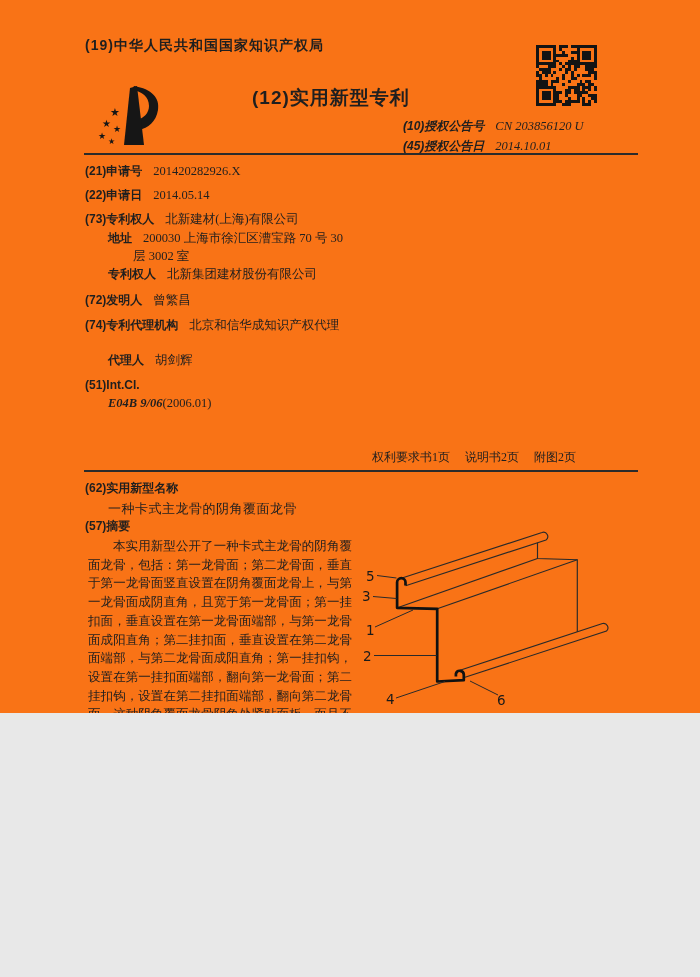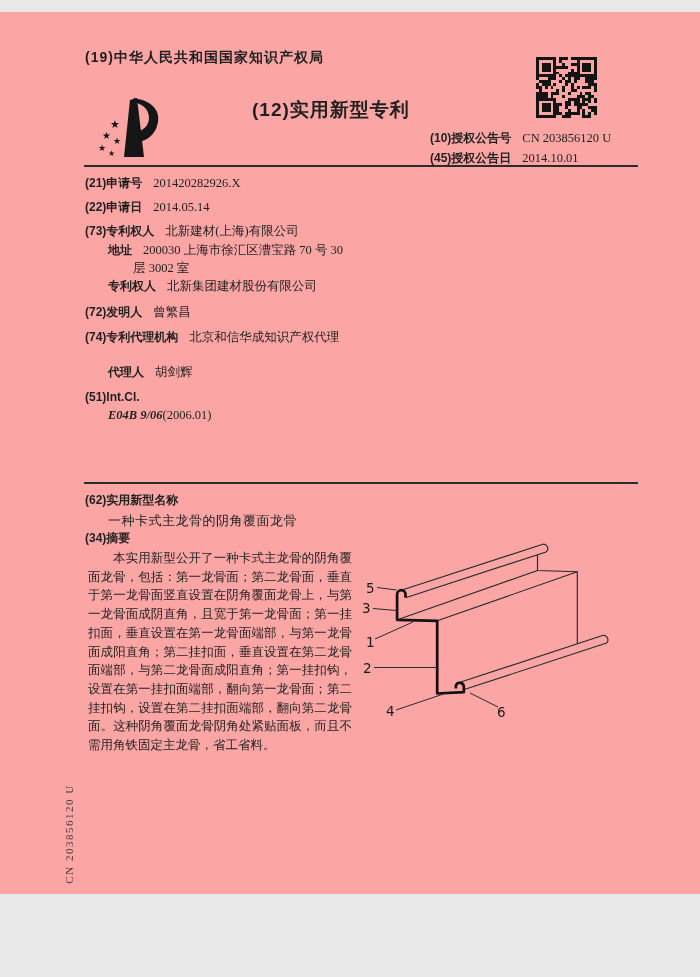--- a/index.html
+++ b/index.html
@@ -1,33 +1,33 @@
 <!DOCTYPE html>
 <html><head>
 <meta charset="utf-8">
 <style>
   html,body{margin:0;padding:0;background:#e8e8e8;}
   .page{
-    position:relative;width:700px;height:882px;margin:12px auto;
-    background:#fca5a5;overflow:hidden;
+    position:relative;width:700px;height:713px;margin:0 auto;
+    background:#f97316;overflow:hidden;
     font-family:"Liberation Serif","DejaVu Serif",serif;
     color:#1f1f1f;
   }
   .abs{position:absolute;}
   .office{
     left:85px;top:37px;font-family:"Liberation Sans","DejaVu Sans",sans-serif;
     font-weight:700;font-size:14px;letter-spacing:1px;
   }
   .doctype{
     left:252px;top:85px;font-family:"Liberation Sans","DejaVu Sans",sans-serif;
     font-weight:700;font-size:19px;letter-spacing:1px;
   }
   .logo{left:94px;top:82px;width:74px;height:78px;}
   .qr{left:536px;top:45px;width:61px;height:61px;}
-  .pubrow{left:430px;white-space:nowrap;}
+  .pubrow{left:403px;white-space:nowrap;font-style:italic;}
   .row{white-space:nowrap;}
   .blabel{
     font-family:"Liberation Sans","DejaVu Sans",sans-serif;
     font-weight:700;font-size:12px;
   }
   .bval{font-size:12.5px;margin-left:7px;}
   .bval.nogap{margin-left:0;}
   .rule{left:84px;width:554px;height:2px;background:#2b2b2b;}
   .rule1{top:153px;}
   .rule2{top:470px;height:2.4px;}
@@ -368,26 +368,31 @@
     <span class="blabel">代理人</span>
     <span class="bval">胡剑辉</span>
   </div>
   <div class="abs row" style="left:85px;top:375px">
     <span class="blabel">(51)Int.Cl.</span>
   </div>
   <div class="abs row" style="left:108px;top:393px">
     <span class="bval nogap italic-code">E04B 9/06</span><span class="bval nogap">(2006.01)</span>
   </div>
 
+  <div class="abs pages">
+    <span>权利要求书1页</span>
+    <span>说明书2页</span>
+    <span>附图2页</span>
+  </div>
 
   <div class="abs rule rule2"></div>
 
   <div class="abs sec-label" style="left:85px;top:480px">(62)实用新型名称</div>
   <div class="abs title-value" style="left:108px;top:500px">一种卡式主龙骨的阴角覆面龙骨</div>
-  <div class="abs sec-label" style="left:85px;top:518px">(34)摘要</div>
+  <div class="abs sec-label" style="left:85px;top:518px">(57)摘要</div>
   <div class="abs abstract">本实用新型公开了一种卡式主龙骨的阴角覆面龙骨，包括：第一龙骨面；第二龙骨面，垂直于第一龙骨面竖直设置在阴角覆面龙骨上，与第一龙骨面成阴直角，且宽于第一龙骨面；第一挂扣面，垂直设置在第一龙骨面端部，与第一龙骨面成阳直角；第二挂扣面，垂直设置在第二龙骨面端部，与第二龙骨面成阳直角；第一挂扣钩，设置在第一挂扣面端部，翻向第一龙骨面；第二挂扣钩，设置在第二挂扣面端部，翻向第二龙骨面。这种阴角覆面龙骨阴角处紧贴面板，而且不需用角铁固定主龙骨，省工省料。</div>
 
   <svg class="abs figure" viewBox="0 0 292 210" aria-hidden="false">
 
     <path class="fig-thin" d="M43.3,63.2 L184,17.5 A4.3,4.3 0 0 1 188,25 L47.6,70.7"></path>
 
     <path class="fig-thin" d="M179.5,27.8 L179.5,43.5 L219.3,44.7 L219.3,117"></path>
 
     <path class="fig-thin" d="M39.4,92.8 L179.5,43.5"></path>
     <path class="fig-thin" d="M79.2,93.8 L219.3,44.7"></path>

